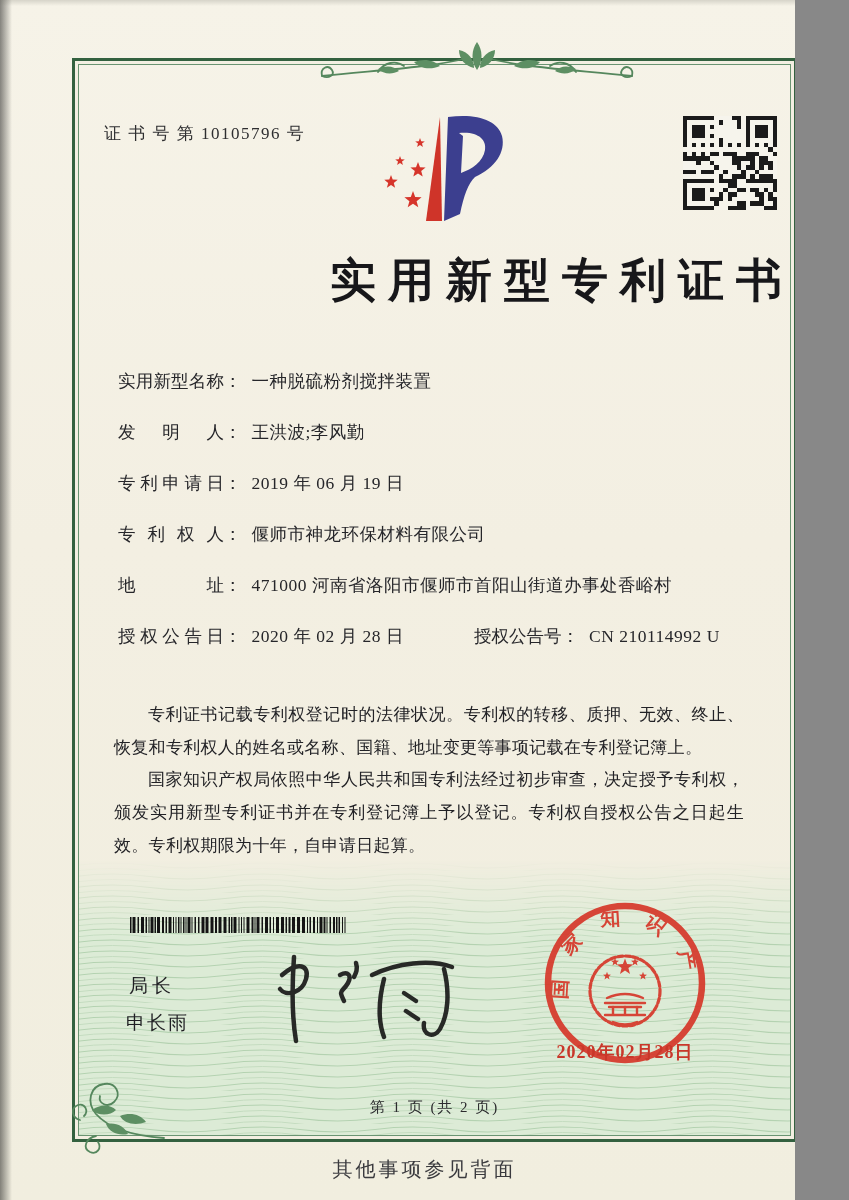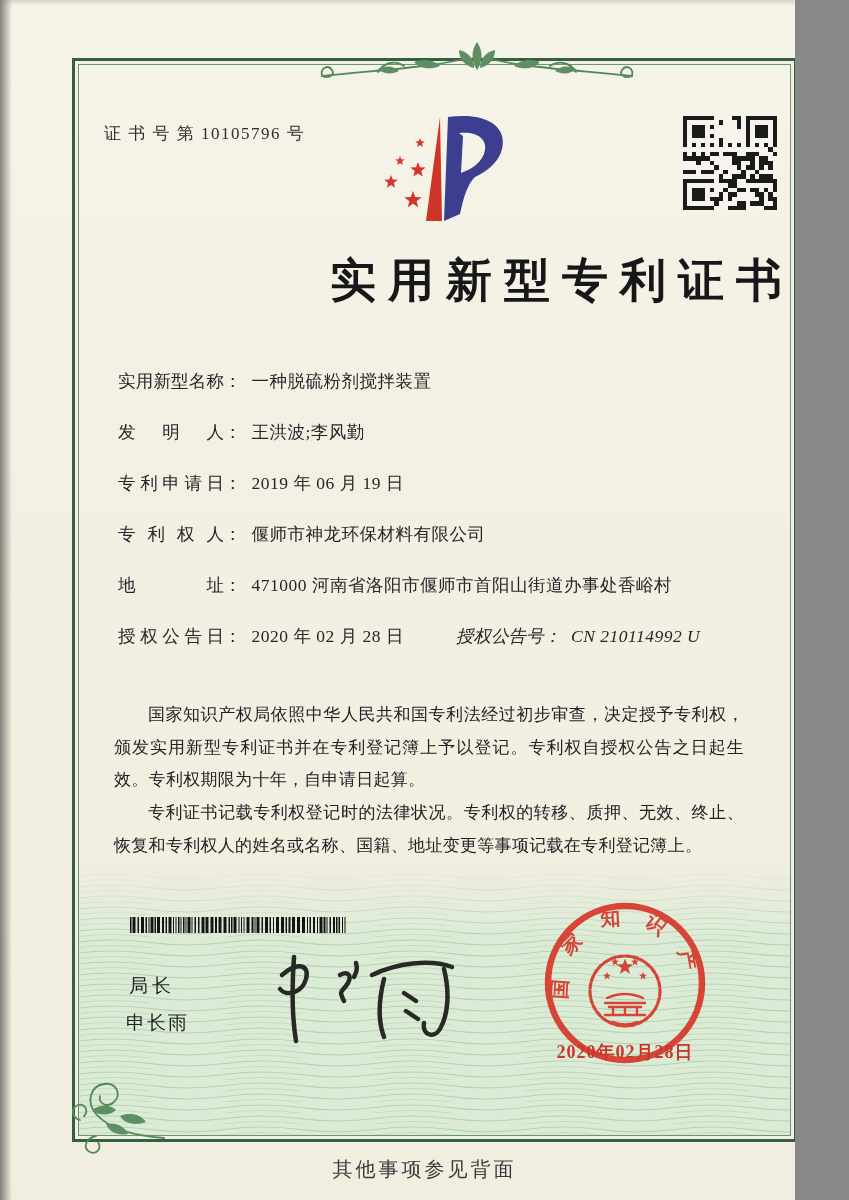--- a/index.html
+++ b/index.html
@@ -17,21 +17,21 @@
     border:3px solid #33613f;
     box-shadow:inset 0 0 0 3px #f3efe2, inset 0 0 0 4px #6a9472;}
   .cert-no{left:104px;top:122px;font-size:17px;letter-spacing:1.5px;color:#2e2e30;}
   .title{left:75px;top:250px;width:719px;text-align:right;font-size:46px;
     letter-spacing:12px;text-indent:12px;font-weight:600;color:#17171a;}
   .fields{left:118px;top:356px;width:650px;font-size:17.5px;}
   .field-row{position:relative;line-height:26px;margin-bottom:25px;white-space:nowrap;margin-top:12px;}
   .f-label{display:inline-block;width:106px;text-align:justify;text-align-last:justify;vertical-align:top;}
   .f-colon{display:inline-block;}
   .f-value{display:inline-block;margin-left:10px;letter-spacing:.5px;}
-  .grant-no{position:absolute;left:338px;top:0;font-style:italic;}
+  .grant-no{position:absolute;left:356px;top:0;}
   .paras{left:114px;top:699px;width:630px;font-size:17px;line-height:1.92;
     text-align:justify;color:#222226;}
   .paras p{margin:0;text-indent:2em;letter-spacing:.3px;}
   .greenzone{left:75px;top:860px;}
   .barcode{left:130px;top:917px;}
   .officer-title{left:129px;top:973px;font-size:19px;letter-spacing:4px;color:#1f1f23;}
   .officer-name{left:126px;top:1010px;font-size:19px;letter-spacing:2px;color:#1f1f23;}
   .signature{left:252px;top:945px;}
   .seal{left:541px;top:899px;opacity:.93;}
   .seal-date{left:538px;top:1040px;width:174px;text-align:center;font-size:18px;
@@ -345,22 +345,22 @@
     </div>
     <div class="field-row">
       <span class="f-label">授权公告日</span><span class="f-colon">：</span><span class="f-value">2020 年 02 月 28 日</span>
       <span class="grant-no">
         <span>授权公告号</span><span>：</span><span class="f-value">CN 210114992 U</span>
       </span>
     </div>
   </div>
 
   <div class="abs paras">
+    <p>专利证书记载专利权登记时的法律状况。专利权的转移、质押、无效、终止、恢复和专利权人的姓名或名称、国籍、地址变更等事项记载在专利登记簿上。</p>
     <p>国家知识产权局依照中华人民共和国专利法经过初步审查，决定授予专利权，颁发实用新型专利证书并在专利登记簿上予以登记。专利权自授权公告之日起生效。专利权期限为十年，自申请日起算。</p>
-    <p>专利证书记载专利权登记时的法律状况。专利权的转移、质押、无效、终止、恢复和专利权人的姓名或名称、国籍、地址变更等事项记载在专利登记簿上。</p>
   </div>
 
   <svg class="abs barcode" width="218" height="16" viewBox="0 0 218 16">
     <g id="barcode-bars" fill="#141414">
         <rect x="0.0" y="0" width="1.5" height="16"></rect>
         <rect x="2.5" y="0" width="3" height="16"></rect>
         <rect x="7.5" y="0" width="1.5" height="16"></rect>
         <rect x="11.0" y="0" width="3" height="16"></rect>
         <rect x="15.5" y="0" width="1.5" height="16"></rect>
         <rect x="18.5" y="0" width="1" height="16"></rect>
@@ -461,15 +461,16 @@
         <polygon points="84.0,59.5 86.1,65.1 92.1,65.4 87.4,69.1 89.0,74.9 84.0,71.6 79.0,74.9 80.6,69.1 75.9,65.4 81.9,65.1"></polygon>
         <polygon points="66.0,72.8 67.0,75.6 70.0,75.7 67.7,77.5 68.5,80.4 66.0,78.8 63.5,80.4 64.3,77.5 62.0,75.7 65.0,75.6"></polygon>
         <polygon points="74.0,58.8 75.0,61.6 78.0,61.7 75.7,63.5 76.5,66.4 74.0,64.8 71.5,66.4 72.3,63.5 70.0,61.7 73.0,61.6"></polygon>
         <polygon points="94.0,58.8 95.0,61.6 98.0,61.7 95.7,63.5 96.5,66.4 94.0,64.8 91.5,66.4 92.3,63.5 90.0,61.7 93.0,61.6"></polygon>
         <polygon points="102.0,72.8 103.0,75.6 106.0,75.7 103.7,77.5 104.5,80.4 102.0,78.8 99.5,80.4 100.3,77.5 98.0,75.7 101.0,75.6"></polygon>
       </g>
   </svg>
 
   <div class="abs seal-date">2020年02月28日</div>
 
+  <div class="abs page-indicator">第 1 页 (共 2 页)</div>
   <div class="abs back-note">其他事项参见背面</div>
 
 </div>
 
 </body></html>

